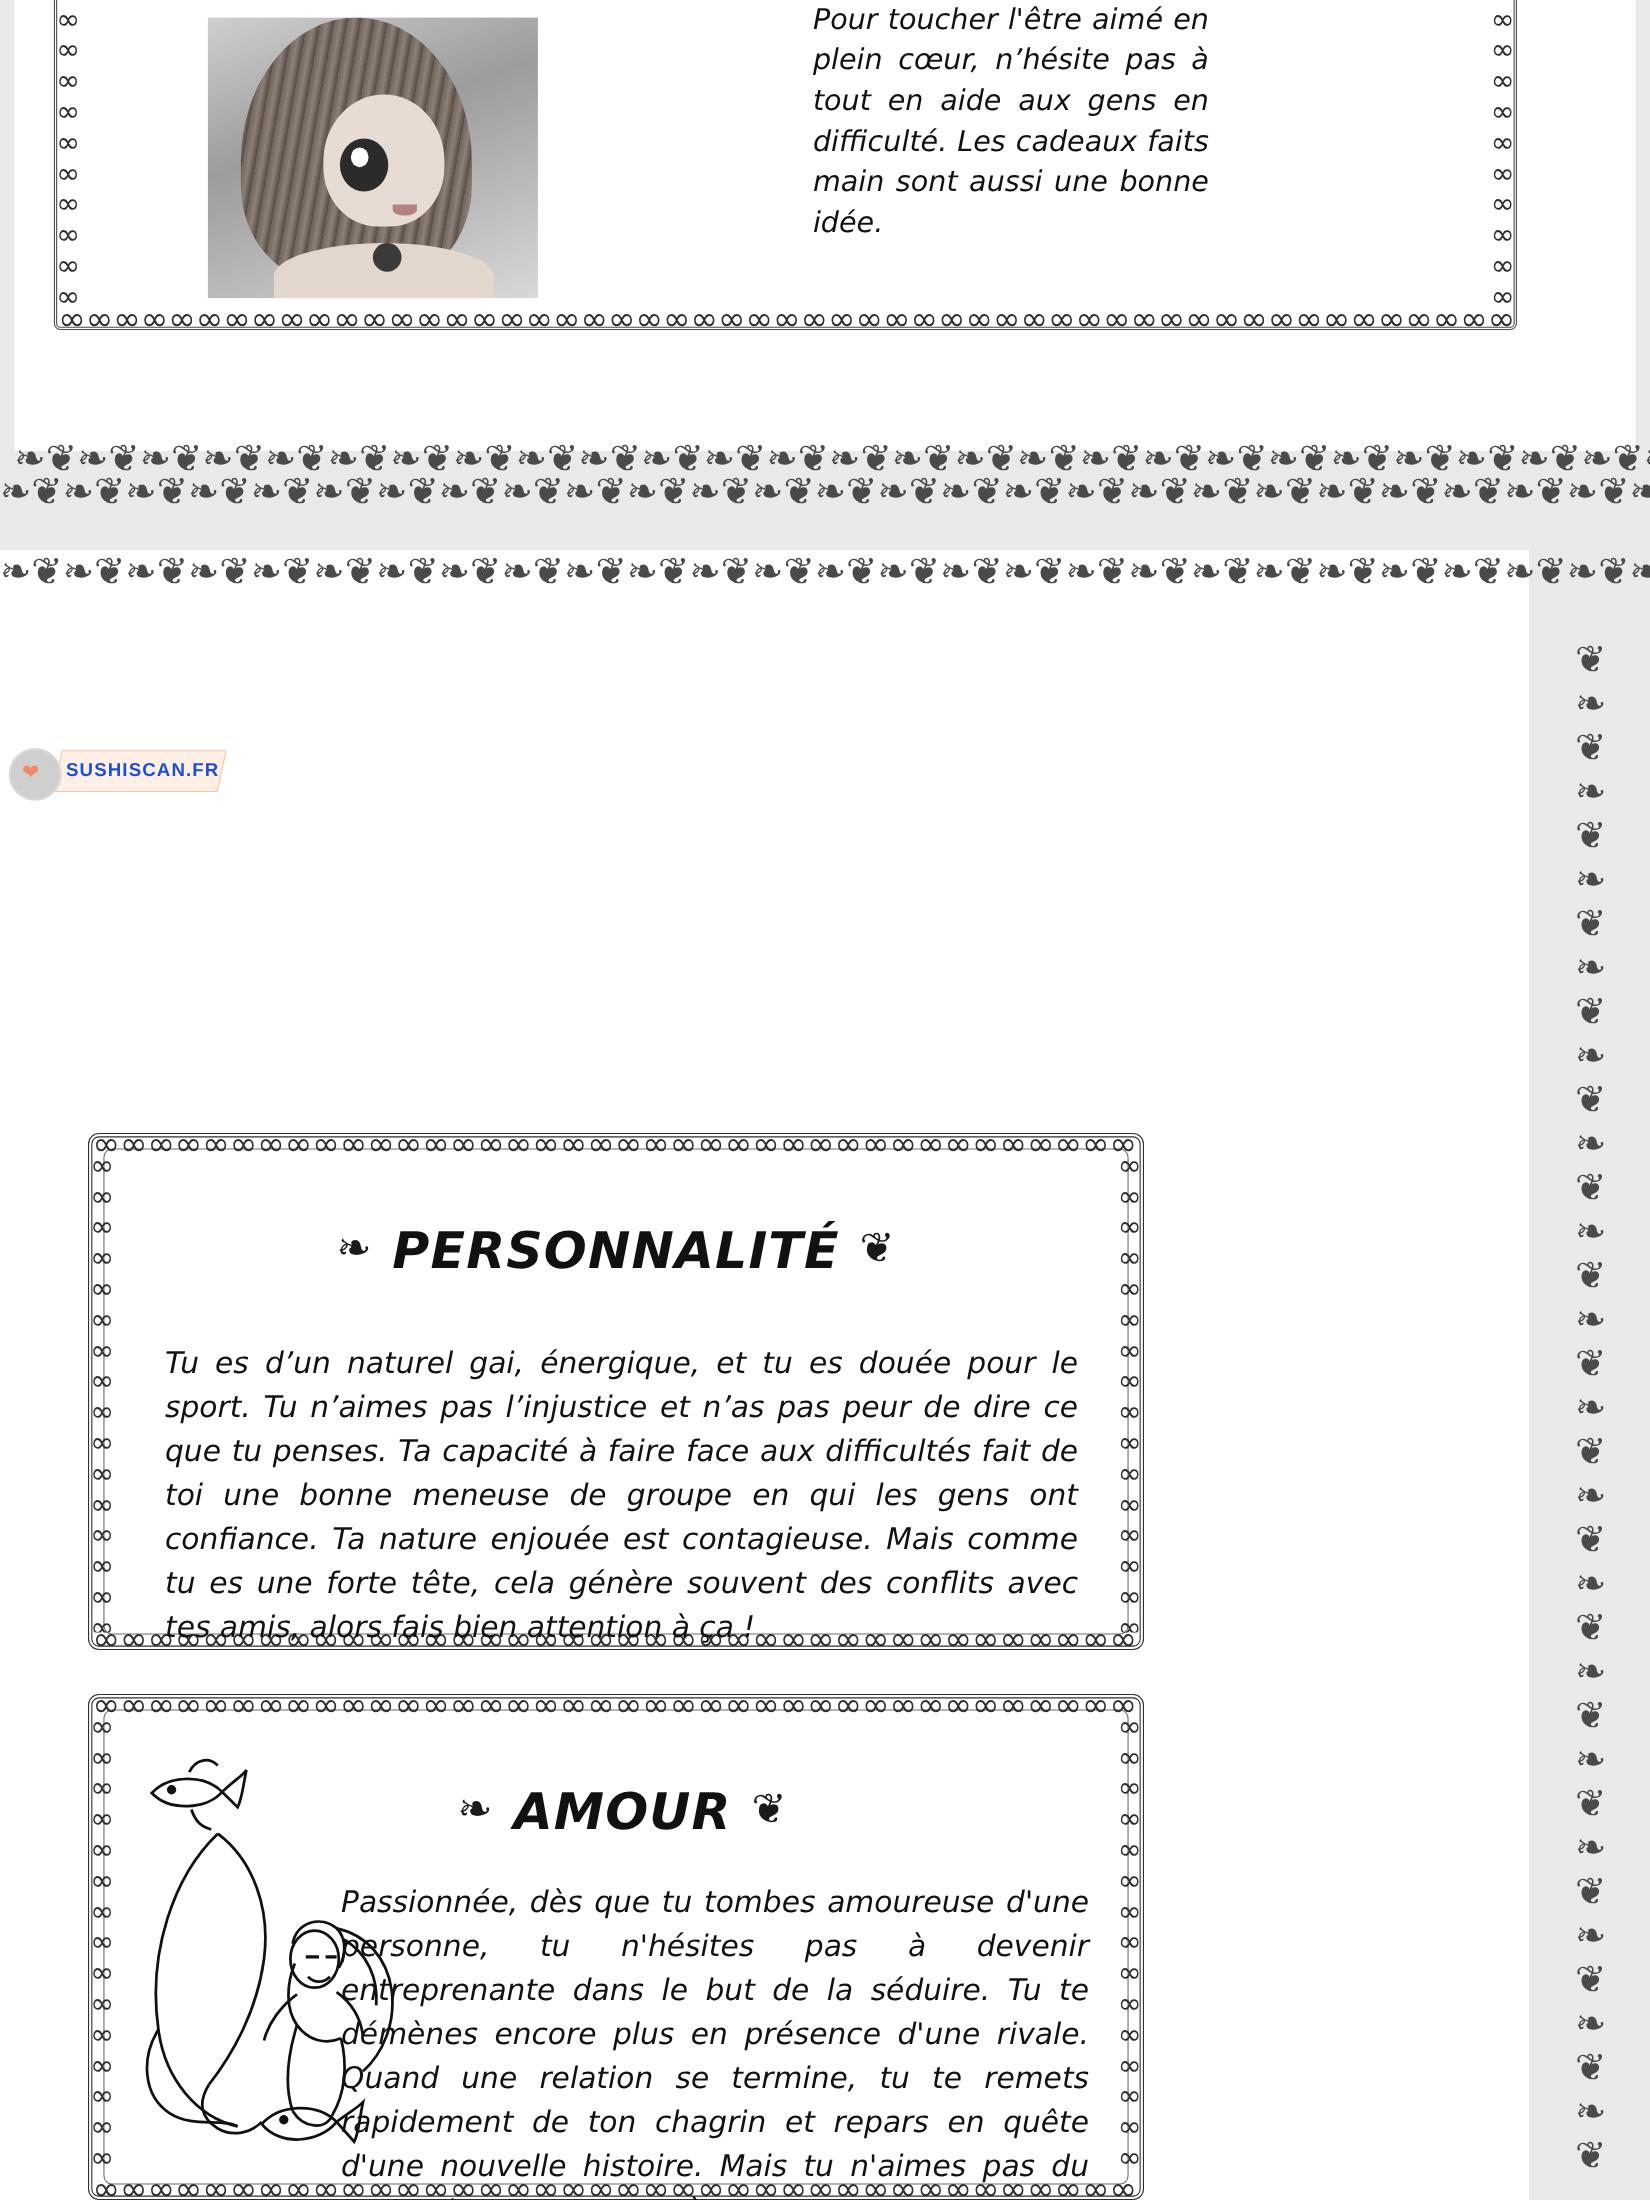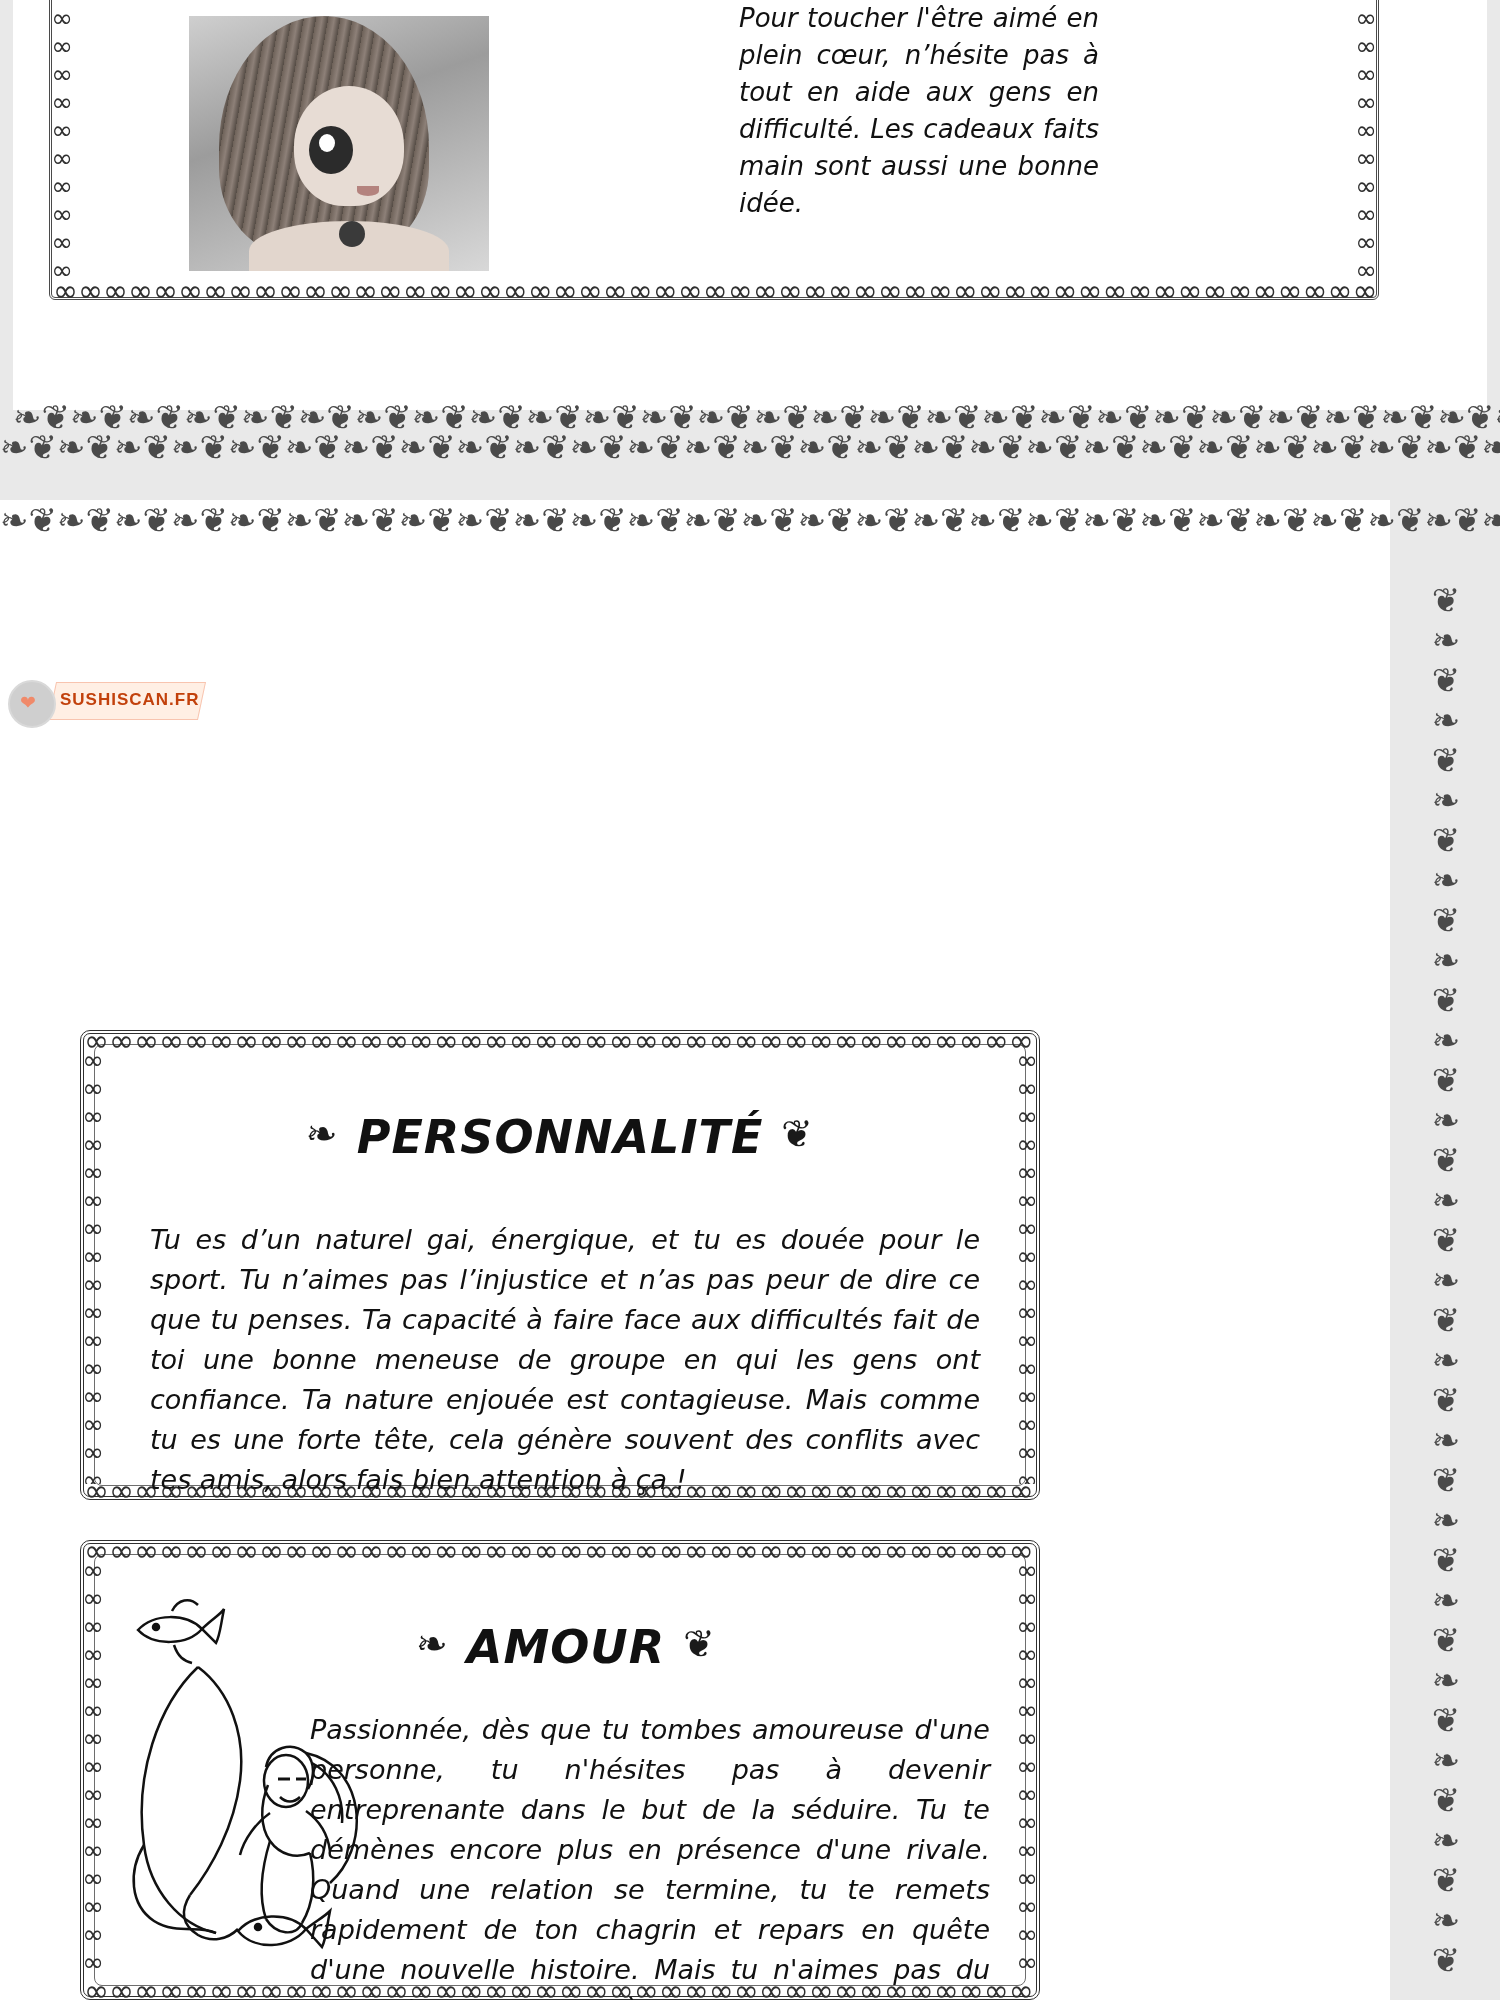--- a/index.html
+++ b/index.html
@@ -282,21 +282,21 @@
     color: #f08a6a;
     font-size: 19px;
     line-height: 18px;
   }
   #wm-text {
     position: absolute;
     left: 52px; top: 10px;
     font-size: 17px;
     font-weight: bold;
     letter-spacing: 1px;
-    color: #c2410c;
+    color: #1d4ed8;
     font-family: "Liberation Sans", sans-serif;
   }
   #wm-tab {
     position: absolute;
     left: 44px; top: 2px;
     width: 148px; height: 36px;
     background: rgba(255, 225, 205, 0.55);
     border: 1px solid rgba(240,145,111,0.45);
     transform: skewX(-12deg);
   }

